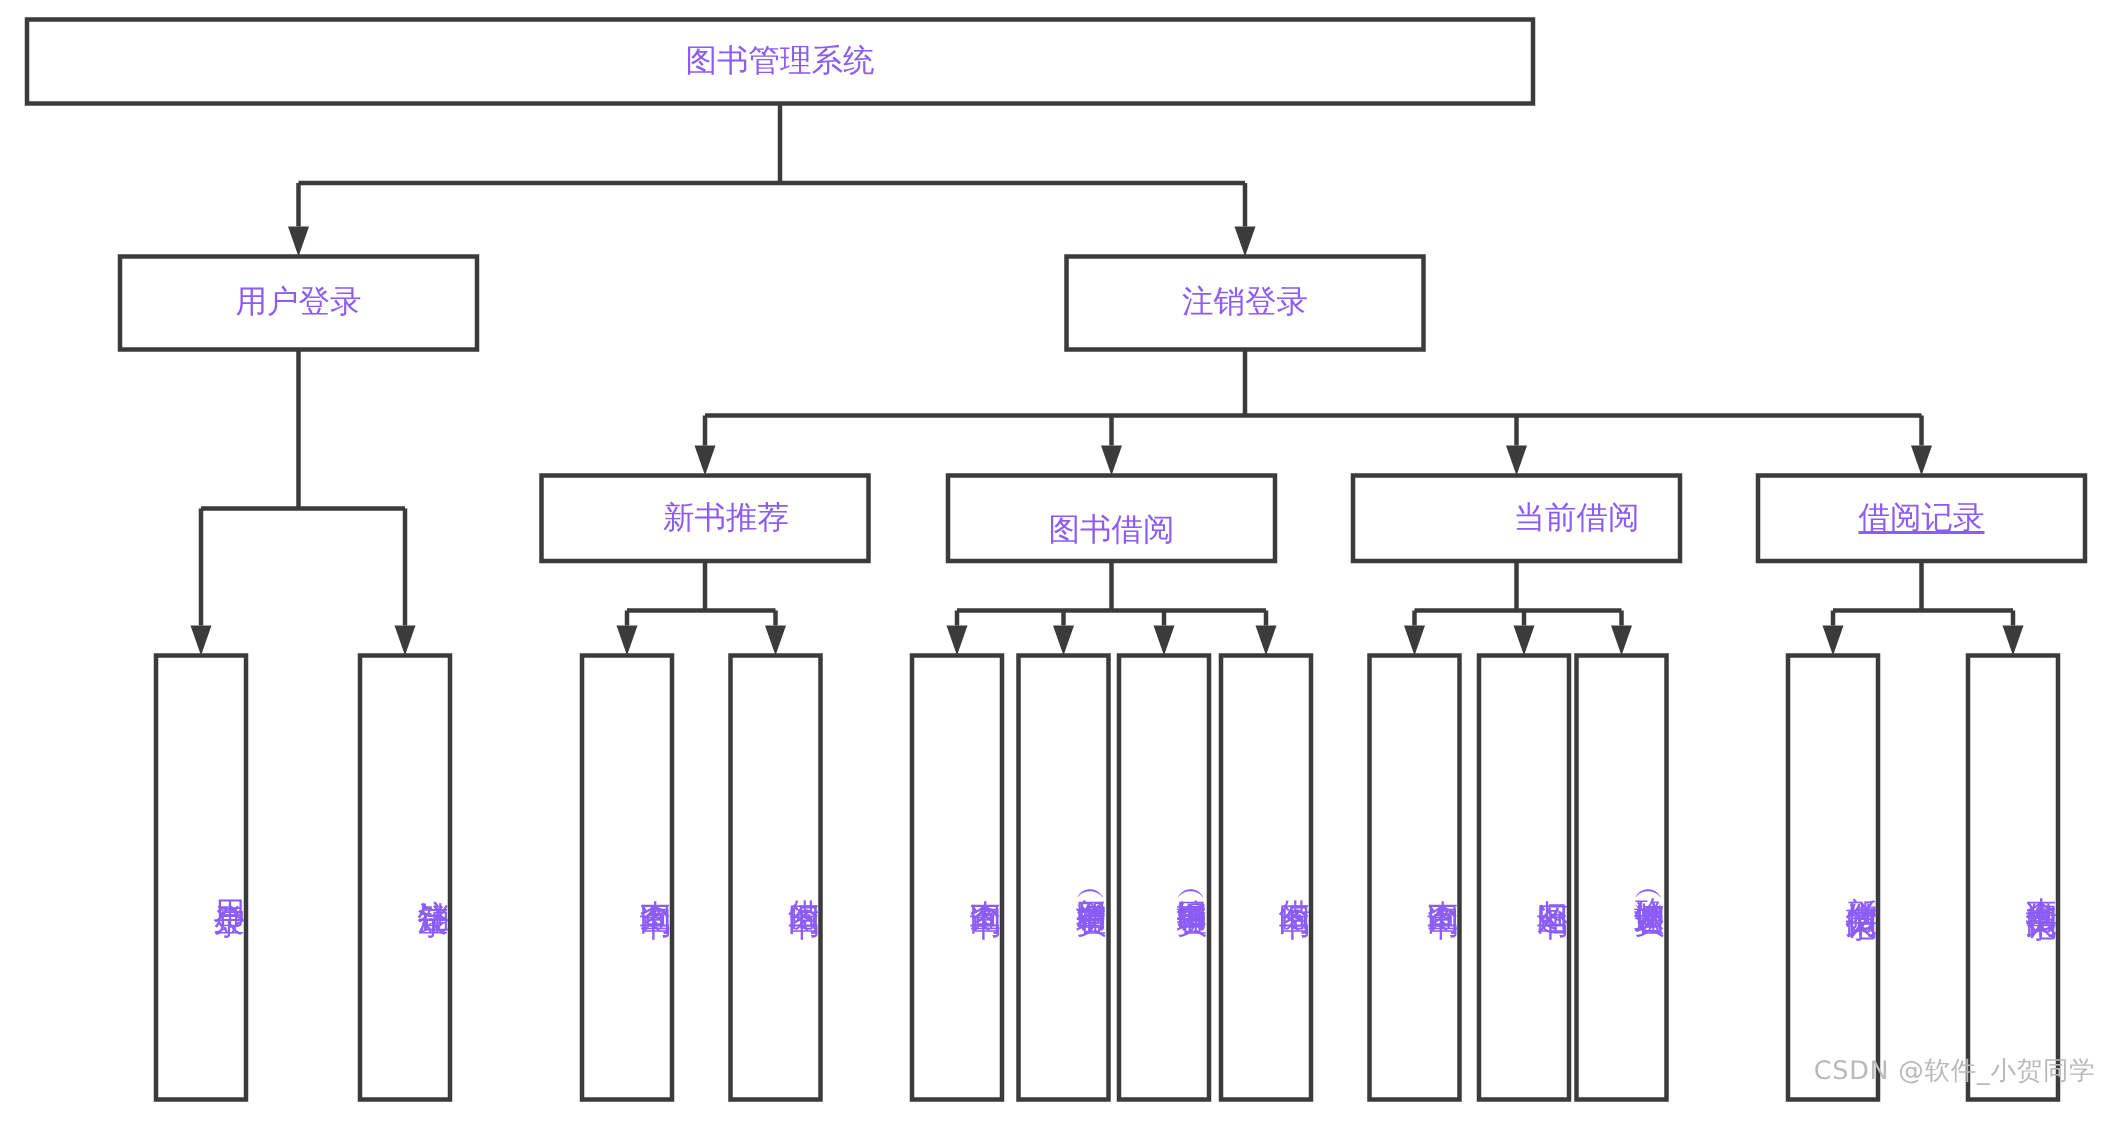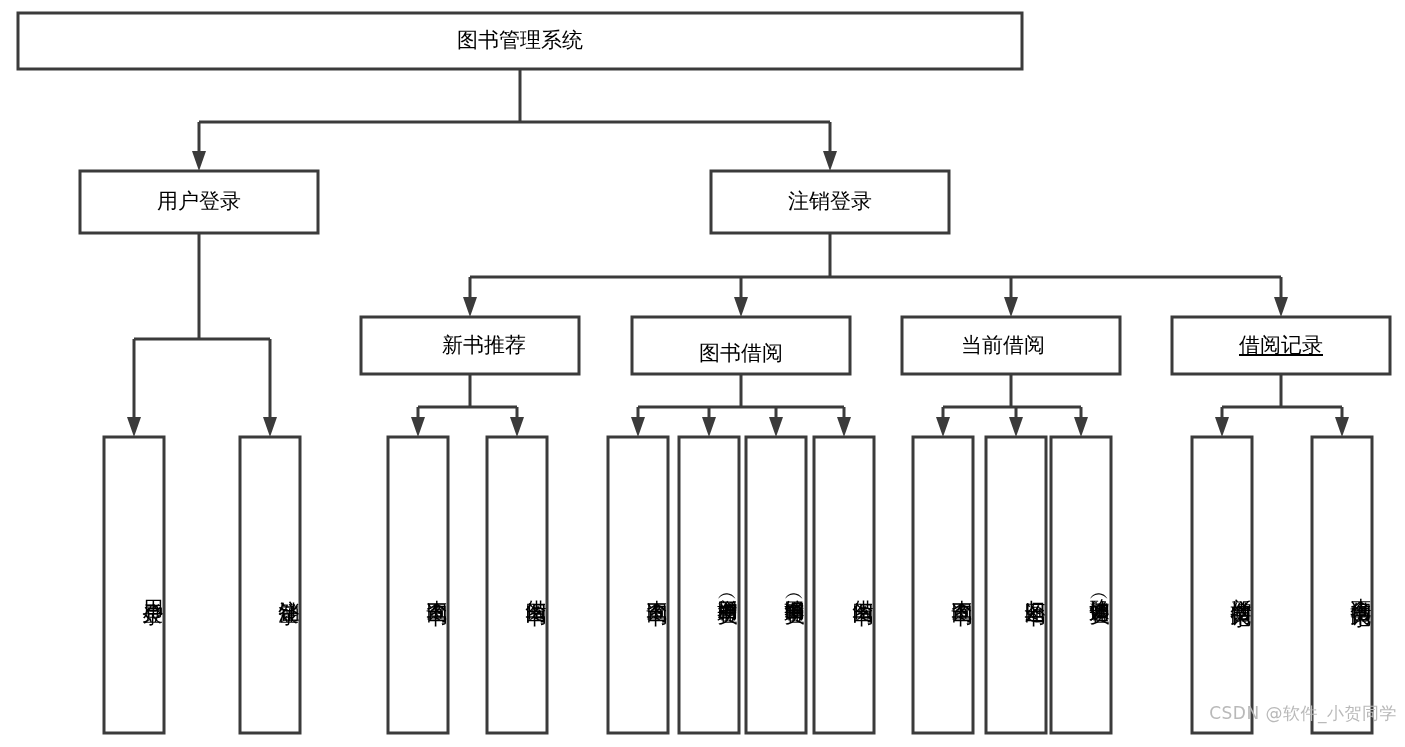--- a/index.html
+++ b/index.html
@@ -30,21 +30,21 @@
     stroke-width: 3;
     fill: none;
     stroke-linecap: butt;
   }
   .arrowhead {
     fill: #3b3b3b;
     stroke: none;
   }
   .node-label {
     position: absolute;
-    color: #000000;
+    color: #8b5cf6;
     font-size: 21px;
     line-height: 1.12;
     display: flex;
     align-items: center;
     justify-content: center;
     text-align: center;
     white-space: nowrap;
     pointer-events: none;
     font-family: "DejaVu Sans", "Liberation Sans", sans-serif;
   }
@@ -159,21 +159,21 @@
     <div class="node-label" style="left: 18px; top: 13px; width: 1004px; height: 56px;">图书管理系统</div>
     <div class="hit" title="图书管理系统" style="left: 18px; top: 13px; width: 1004px; height: 56px;"></div>
     <div class="node-label" style="left: 80px; top: 171px; width: 238px; height: 62px;">用户登录</div>
     <div class="hit" title="用户登录" style="left: 80px; top: 171px; width: 238px; height: 62px;"></div>
     <div class="node-label" style="left: 711px; top: 171px; width: 238px; height: 62px;">注销登录</div>
     <div class="hit" title="图书管理" style="left: 711px; top: 171px; width: 238px; height: 62px;"></div>
     <div class="node-label" style="left: 361px; top: 317px; width: 246px; height: 57px; text-align: center;">新书推荐</div>
     <div class="hit" title="新书推荐" style="left: 361px; top: 317px; width: 218px; height: 57px;"></div>
     <div class="node-label" style="left: 632px; top: 317px; width: 218px; height: 74px;">图书借阅</div>
     <div class="hit" title="图书借阅" style="left: 632px; top: 317px; width: 218px; height: 57px;"></div>
-    <div class="node-label" style="left: 894px; top: 317px; width: 218px; height: 57px;">当前借阅</div>
+    <div class="node-label" style="left: 942px; top: 317px; width: 218px; height: 57px;">当前借阅</div>
     <div class="hit" title="当前借阅" style="left: 902px; top: 317px; width: 218px; height: 57px;"></div>
     <div class="node-label" style="left: 1172px; top: 317px; width: 218px; height: 57px; text-decoration: underline;">借阅记录</div>
     <div class="hit" title="借阅记录" style="left: 1172px; top: 317px; width: 218px; height: 57px;"></div>
     <div class="node-label vertical" style="left: 104px; top: 437px; width: 60px; height: 296px;">用户登录</div>
     <div class="hit" title="用户登录" style="left: 104px; top: 437px; width: 60px; height: 296px;"></div>
     <div class="node-label vertical" style="left: 240px; top: 437px; width: 60px; height: 296px;">注销登录</div>
     <div class="hit" title="注销登录" style="left: 240px; top: 437px; width: 60px; height: 296px;"></div>
     <div class="node-label vertical" style="left: 388px; top: 437px; width: 60px; height: 296px;">查询图书</div>
     <div class="hit" title="查询图书" style="left: 388px; top: 437px; width: 60px; height: 296px;"></div>
     <div class="node-label vertical" style="left: 487px; top: 437px; width: 60px; height: 296px;">借阅图书</div>

